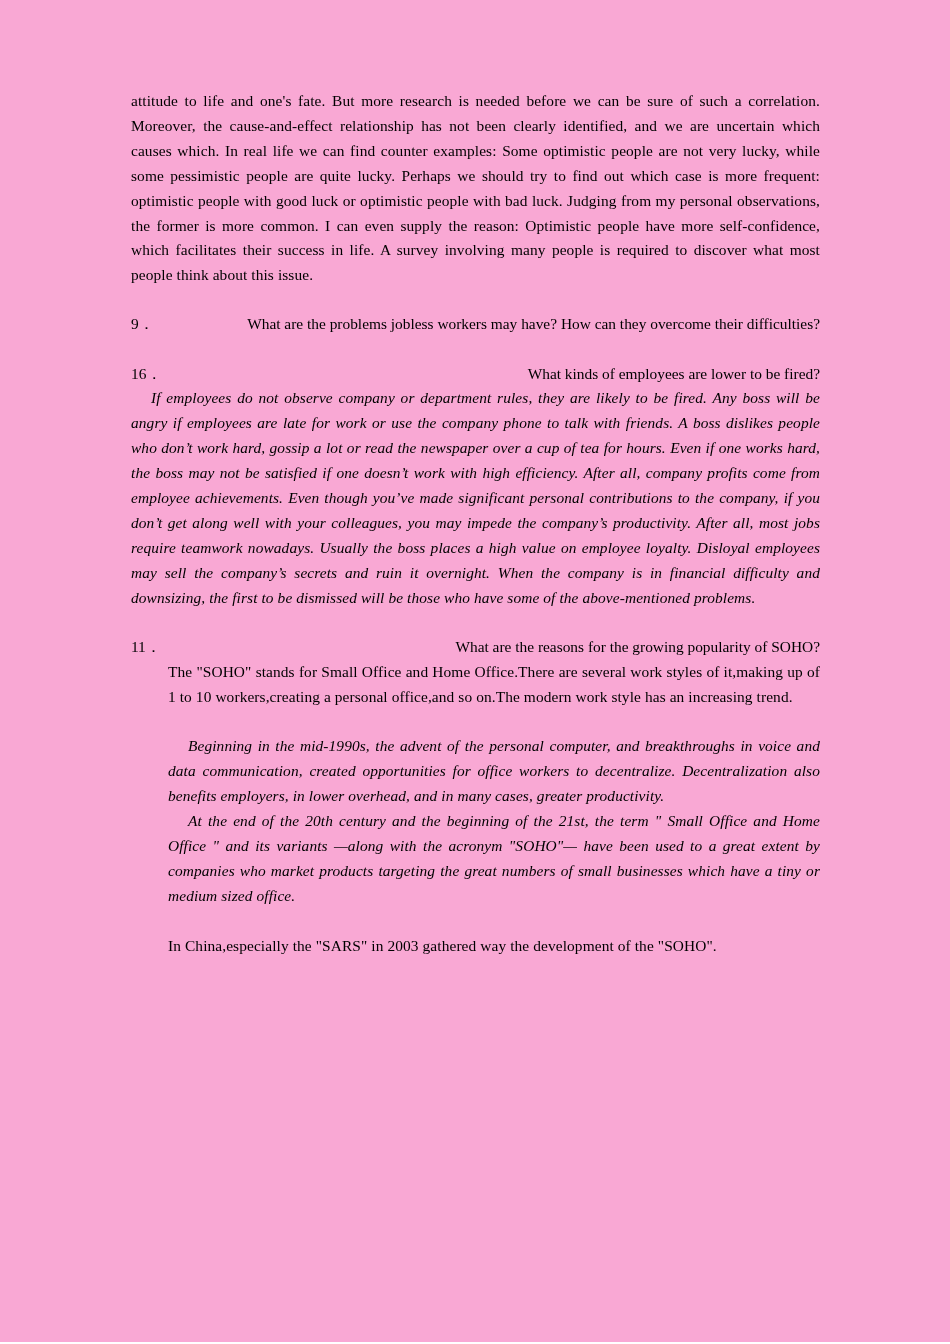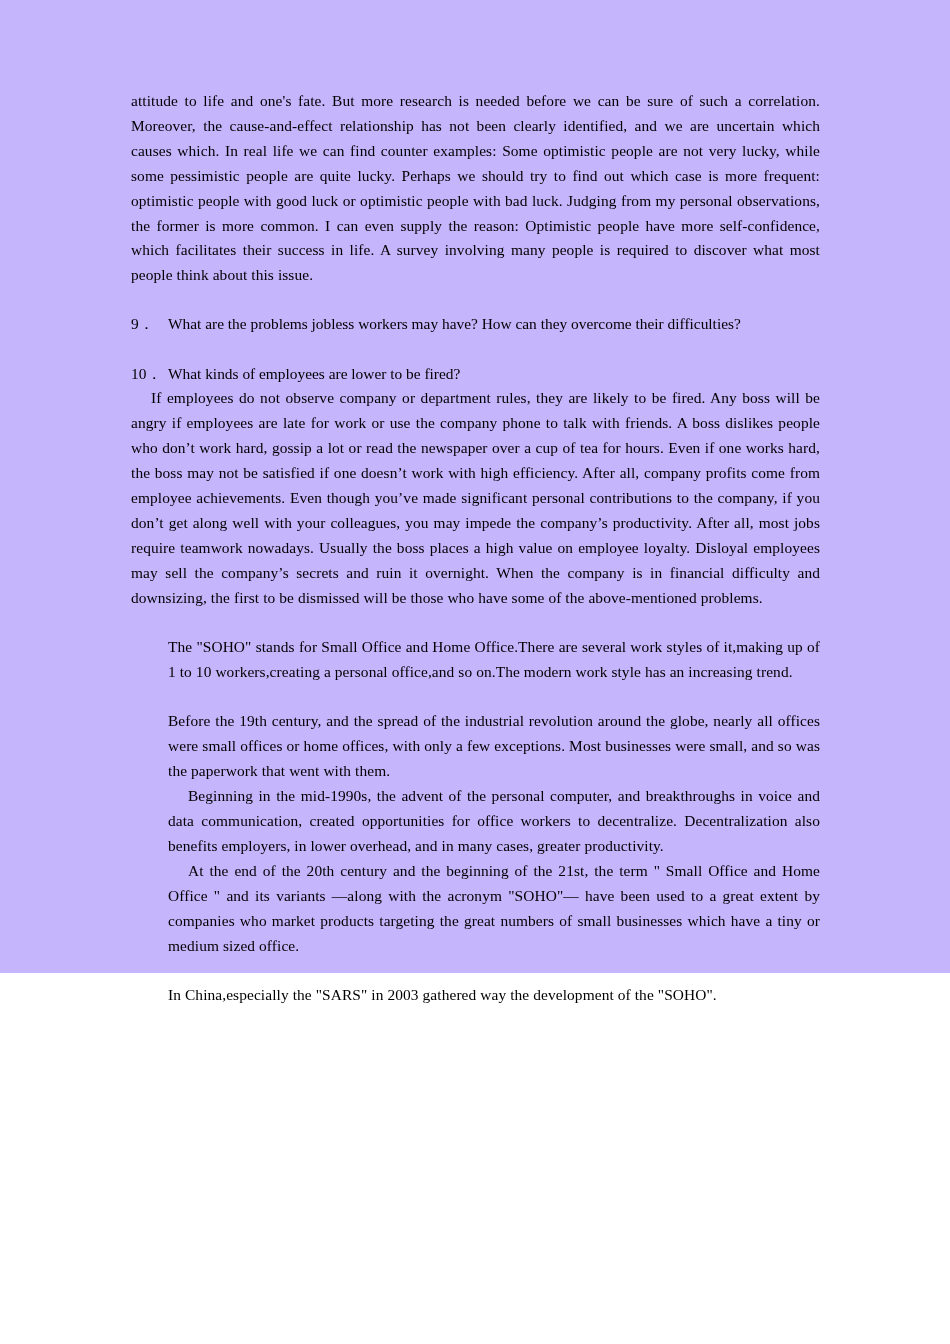--- a/index.html
+++ b/index.html
@@ -14,22 +14,22 @@
     font-family: "Liberation Serif", "DejaVu Serif", serif;
     color: #000000;
     overflow: hidden;
   }
 
   .page {
     position: absolute;
     left: 0;
     top: 0;
     width: 950px;
-    height: 973px;
-    background: #c4b5fd;
+    height: 1342px;
+    background: #f9a8d4;
   }
 
   
   .textcol {
     position: absolute;
     left: 131px;
     top: 89px;
     width: 689px;
   }
 
@@ -40,41 +40,41 @@
     text-align: justify;
     text-justify: inter-word;
     letter-spacing: 0.1px;
   }
 
   
   p.just { text-align: justify; }
   p.left { text-align: left; }
 
   
-  p.indent1 { text-indent: 20px; }
+  p.indent1 { text-indent: 20px; font-style: italic; }
 
   
   .gap-sm { height: 24.9px; }
   .gap-qa { height: 24.2px; }
 
   
   .qrow {
     display: flex;
     align-items: baseline;
     font-size: 15.4px;
     line-height: 24.9px;
   }
   .qnum {
     flex: 0 0 auto;
     width: 37px;
     white-space: pre;
   }
   .qtext {
     flex: 1 1 auto;
-    text-align: left;
+    text-align: right;
   }
 
   
   .subblock {
     margin-left: 37px;
     width: 652px;
   }
   .subblock p {
     width: 652px;
   }
@@ -90,36 +90,39 @@
     <div class="gap-qa"></div>
 
     <div class="qrow">
       <span class="qnum">9．</span>
       <span class="qtext">What are the problems jobless workers may have? How can they overcome their difficulties?</span>
     </div>
 
     <div class="gap-qa"></div>
 
     <div class="qrow">
-      <span class="qnum">10．</span>
+      <span class="qnum">16．</span>
       <span class="qtext">What kinds of employees are lower to be fired?</span>
     </div>
 
     <p class="just indent1">If employees do not observe company or department rules, they are likely to be fired. Any boss will be angry if employees are late for work or use the company phone to talk with friends. A boss dislikes people who don’t work hard, gossip a lot or read the newspaper over a cup of tea for hours. Even if one works hard, the boss may not be satisfied if one doesn’t work with high efficiency. After all, company profits come from employee achievements. Even though you’ve made significant personal contributions to the company, if you don’t get along well with your colleagues, you may impede the company’s productivity. After all, most jobs require teamwork nowadays. Usually the boss places a high value on employee loyalty. Disloyal employees may sell the company’s secrets and ruin it overnight. When the company is in financial difficulty and downsizing, the first to be dismissed will be those who have some of the above-mentioned problems.</p>
 
     <div class="gap-qa"></div>
 
+    <div class="qrow">
+      <span class="qnum">11．</span>
+      <span class="qtext">What are the reasons for the growing popularity of SOHO?</span>
+    </div>
 
     <div class="subblock">
 
       <p class="just">The "SOHO" stands for Small Office and Home Office.There are several work styles of it,making up of 1 to 10 workers,creating a personal office,and so on.The modern work style has an increasing trend.</p>
 
       <div class="gap-sm"></div>
 
-      <p class="just">Before the 19th century, and the spread of the industrial revolution around the globe, nearly all offices were small offices or home offices, with only a few exceptions. Most businesses were small, and so was the paperwork that went with them.</p>
 
       <p class="just indent1">Beginning in the mid-1990s, the advent of the personal computer, and breakthroughs in voice and data communication, created opportunities for office workers to decentralize. Decentralization also benefits employers, in lower overhead, and in many cases, greater productivity.</p>
 
       <p class="just indent1">At the end of the 20th century and the beginning of the 21st, the term " Small Office and Home Office " and its variants —along with the acronym "SOHO"— have been used to a great extent by companies who market products targeting the great numbers of small businesses which have a tiny or medium sized office.</p>
 
 
       <div class="gap-sm"></div>
 
       <p class="left">In China,especially the "SARS" in 2003 gathered way the development of the "SOHO".</p>
 

